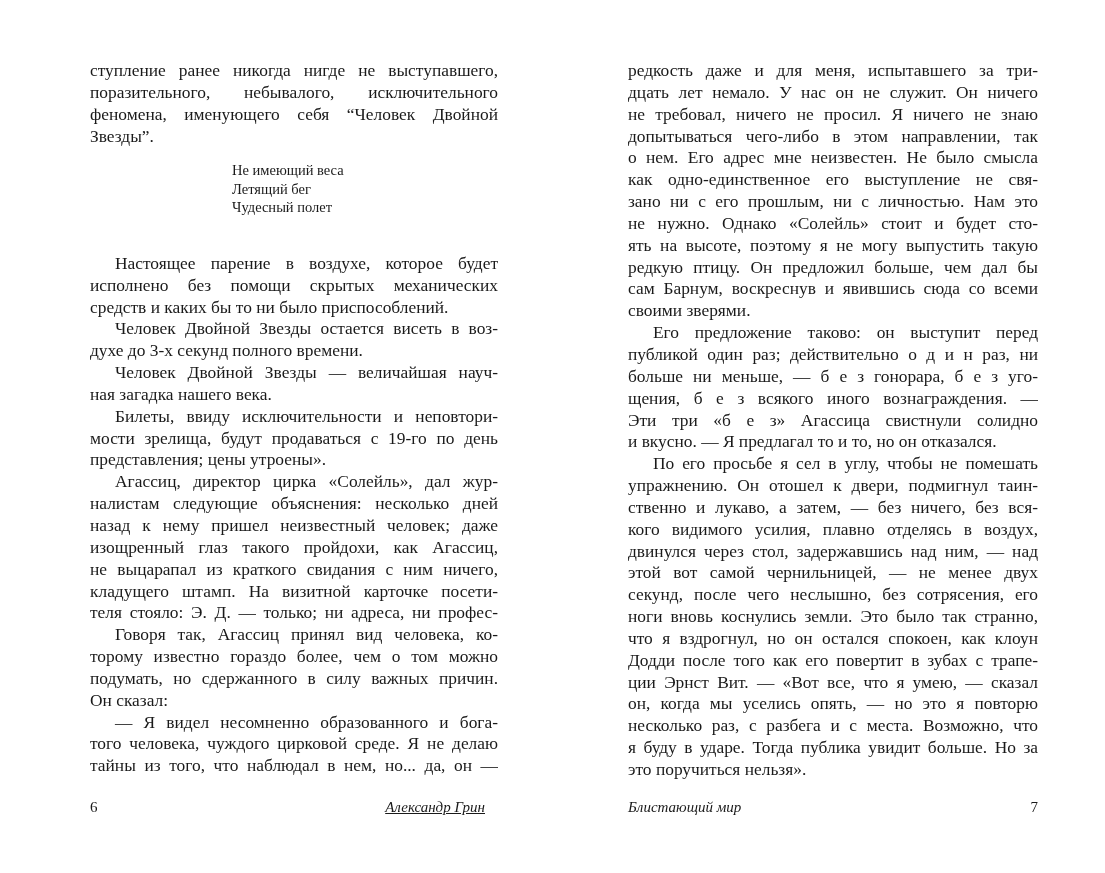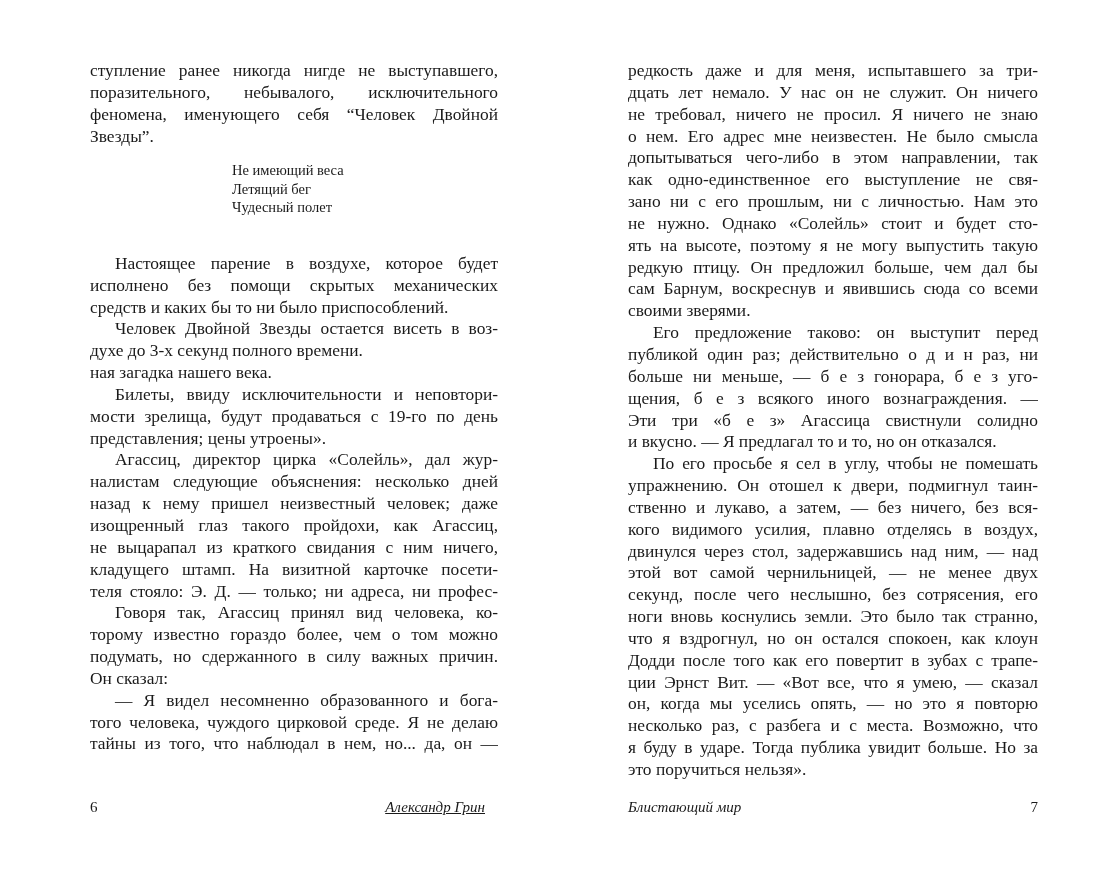--- a/index.html
+++ b/index.html
@@ -33,20 +33,21 @@
       <span>Не имеющий веса</span>
       <span>Летящий бег</span>
       <span>Чудесный полет</span>
     </div>
     <div id="left-after">
         <span class="line indent">Настоящее парение в воздухе, которое будет</span>
         <span class="line">исполнено без помощи скрытых механических</span>
         <span class="line last">средств и каких бы то ни было приспособлений.</span>
         <span class="line indent">Человек Двойной Звезды остается висеть в воз-</span>
         <span class="line last">духе до 3-х секунд полного времени.</span>
+        <span class="line indent">Человек Двойной Звезды — величайшая науч-</span>
         <span class="line last">ная загадка нашего века.</span>
         <span class="line indent">Билеты, ввиду исключительности и неповтори-</span>
         <span class="line">мости зрелища, будут продаваться с 19-го по день</span>
         <span class="line last">представления; цены утроены».</span>
         <span class="line indent">Агассиц, директор цирка «Солейль», дал жур-</span>
         <span class="line">налистам следующие объяснения: несколько дней</span>
         <span class="line">назад к нему пришел неизвестный человек; даже</span>
         <span class="line">изощренный глаз такого пройдохи, как Агассиц,</span>
         <span class="line">не выцарапал из краткого свидания с ним ничего,</span>
         <span class="line">кладущего штамп. На визитной карточке посети-</span>
@@ -62,22 +63,22 @@
   </div>
   <div class="folio" style="left:0;">6</div>
   <div class="footer italic" style="right:13px;text-decoration:underline;">Александр Грин</div>
 </div>
 
 <div class="page" id="right-page">
   <div class="body-text" id="right-body">
       <span class="line">редкость даже и для меня, испытавшего за три-</span>
       <span class="line">дцать лет немало. У нас он не служит. Он ничего</span>
       <span class="line">не требовал, ничего не просил. Я ничего не знаю</span>
+      <span class="line">допытываться чего-либо в этом направлении, так</span>
       <span class="line">о нем. Его адрес мне неизвестен. Не было смысла</span>
-      <span class="line">допытываться чего-либо в этом направлении, так</span>
       <span class="line">как одно-единственное его выступление не свя-</span>
       <span class="line">зано ни с его прошлым, ни с личностью. Нам это</span>
       <span class="line">не нужно. Однако «Солейль» стоит и будет сто-</span>
       <span class="line">ять на высоте, поэтому я не могу выпустить такую</span>
       <span class="line">редкую птицу. Он предложил больше, чем дал бы</span>
       <span class="line">сам Барнум, воскреснув и явившись сюда со всеми</span>
       <span class="line last">своими зверями.</span>
       <span class="line indent">Его предложение таково: он выступит перед</span>
       <span class="line">публикой один раз; действительно о д и н раз, ни</span>
       <span class="line">больше ни меньше, — б е з гонорара, б е з уго-</span>

